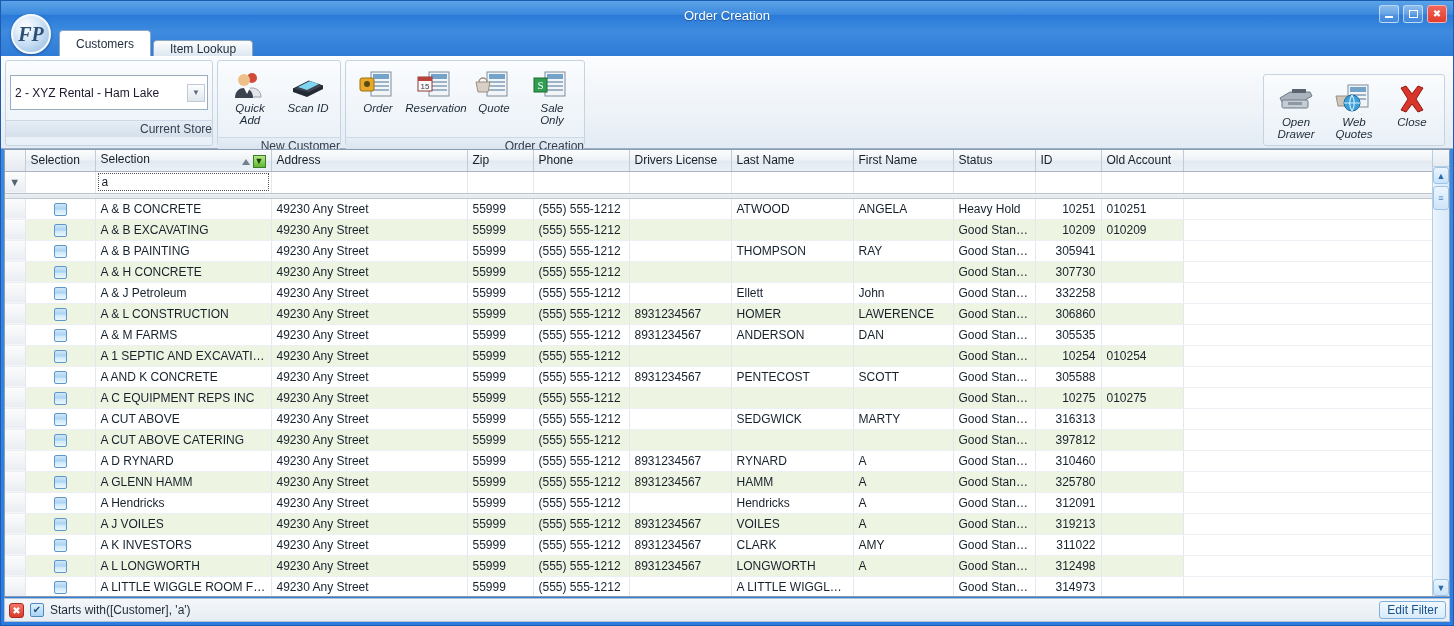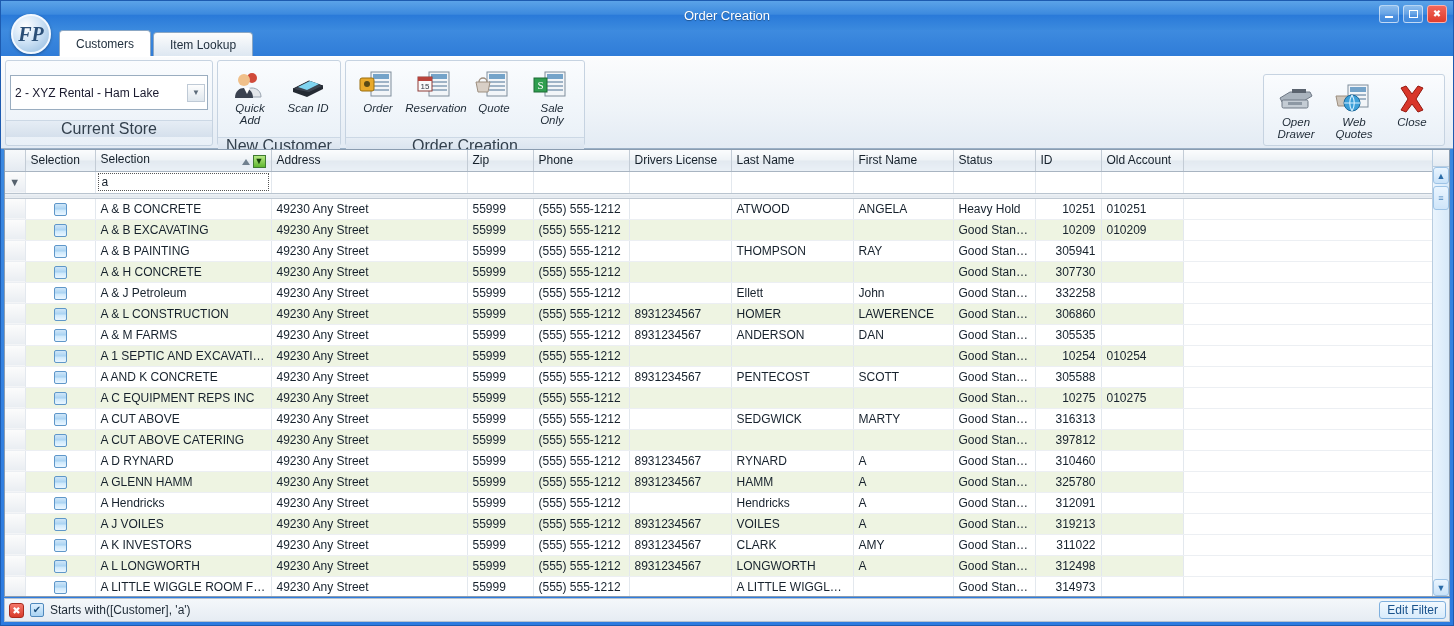--- a/index.html
+++ b/index.html
@@ -62,21 +62,21 @@
     background: radial-gradient(circle at 35% 30%, #ffffff 0%, #cfe3f6 45%, #8fb8dd 100%);
     border: 2px solid #f4f9ff;
     box-shadow: 0 1px 3px rgba(0,0,0,.35);
     display: flex; align-items: center; justify-content: center;
     font-family: "Liberation Serif", serif;
     font-style: italic; font-weight: bold; font-size: 20px;
     color: #2b4f77;
     z-index: 5;
   }
   .tab {
-    height: 24px; padding: 0 16px;
+    height: 16px; padding: 0 16px;
     margin-right: 2px;
     display: flex; align-items: center;
     font-size: 12px;
     border: 1px solid #8ba7c4;
     border-bottom: none;
     border-radius: 4px 4px 0 0;
     background: linear-gradient(to bottom, #fdfdfd, #dde7f1);
     color: #22313f;
   }
   .tab.active {
@@ -105,21 +105,21 @@
     background: linear-gradient(to bottom, #fafcfe, #e9f0f7);
     display: flex; flex-direction: column;
   }
   .group-body {
     flex: 1 1 auto;
     display: flex; align-items: flex-start; justify-content: center;
     gap: 2px; padding-top: 2px;
   }
   .group-label {
     flex: 0 0 16px;
-    text-align: center; font-size: 16px; color: #33404d;
+    text-align: right; font-size: 12px; color: #33404d;
     background: linear-gradient(to bottom, #e6edf5, #d5e0ec);
     border-top: 1px solid #ccd8e5;
     margin: 8px -4px;
     line-height: 16px;
   }
   .group.store { width: 208px; }
   .store-inner {
     width: 100%; display: flex; flex-direction: column;
     justify-content: flex-end; height: 100%;
     padding-bottom: 2px;

